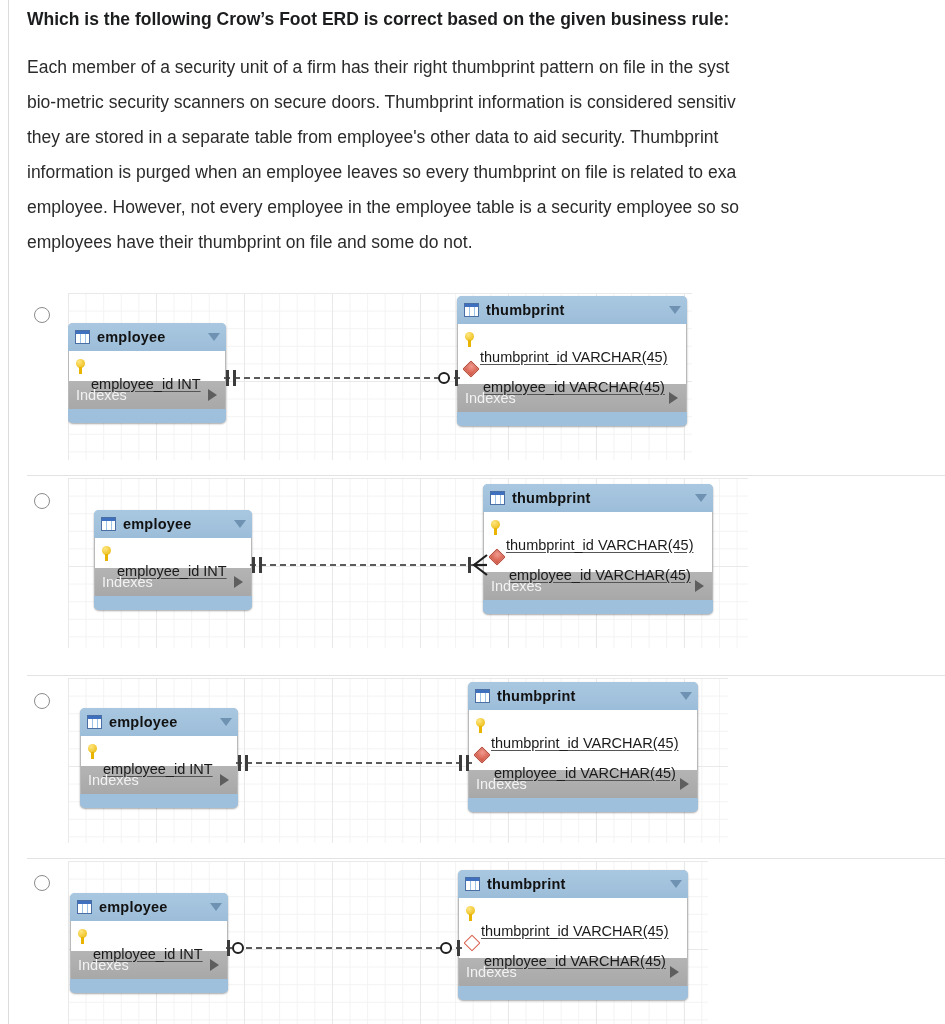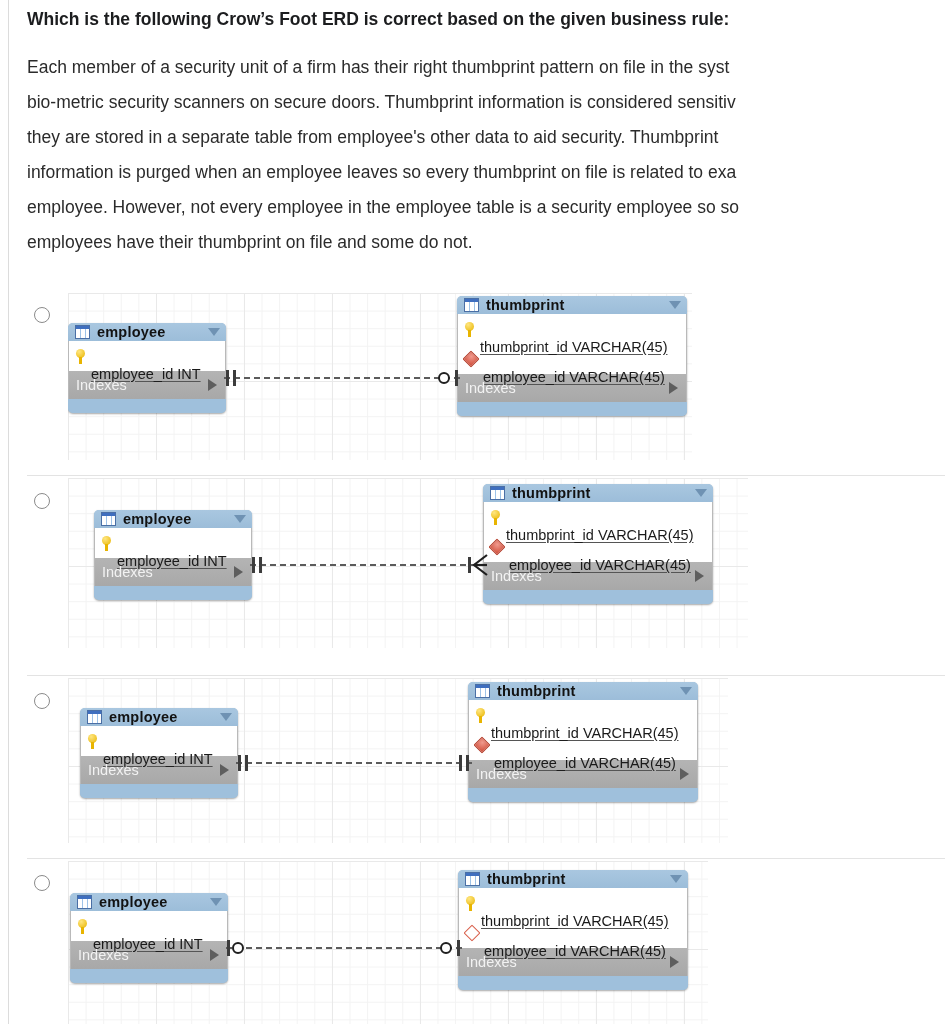--- a/index.html
+++ b/index.html
@@ -57,21 +57,21 @@
   
   .tbl{
     position:absolute;
     border-radius:5px;
     background:#9fc0dc;
     box-shadow:0 1px 2px rgba(0,0,0,.35);
     overflow:hidden;
     box-sizing:border-box;
   }
   .tbl-head{
-    height:18px;display:flex;align-items:center;
+    height:28px;display:flex;align-items:center;
     background:linear-gradient(to bottom,#a9c7e0 0%,#9cbdd9 100%);
     padding:0 6px 0 7px;
     box-sizing:border-box;
   }
   .tbl-icon{
     width:15px;height:14px;flex:0 0 auto;margin-right:7px;
     background:
       linear-gradient(to bottom,#3f6fbf 0 3px, #ffffff 3px 100%);
     border:1px solid #4a6fa5;
     box-sizing:border-box;

